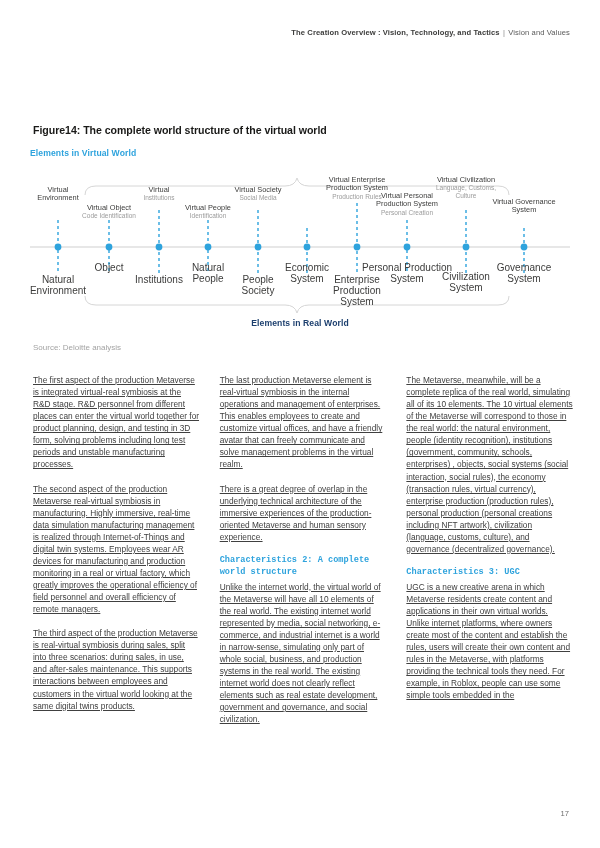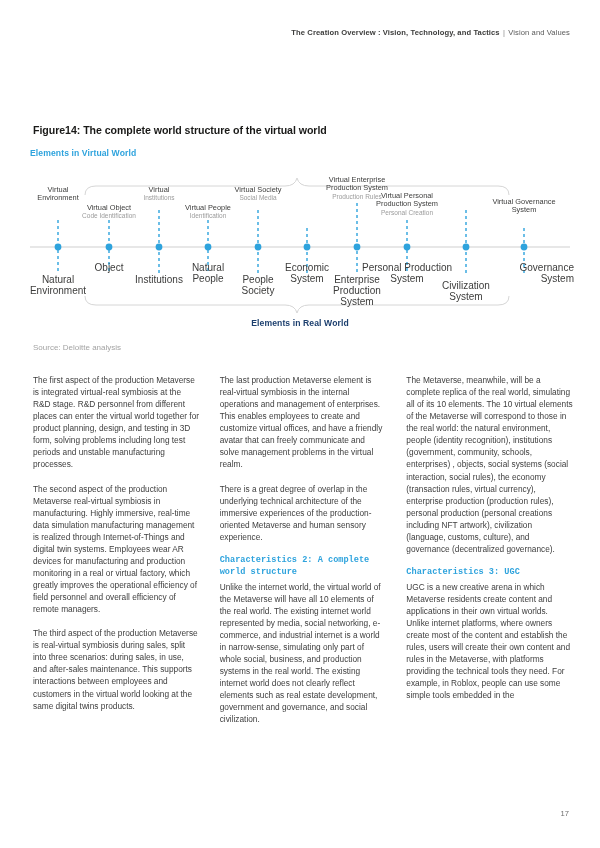--- a/index.html
+++ b/index.html
@@ -76,20 +76,21 @@
     width:540px; height:435px;
     display:flex; gap:20px;
   }
   .col{ width:167px; }
   .col p{
     margin:0 0 12px 0;
     font-size:8.3px;
     line-height:1.455;
     color:#404040;
     text-align:left;
+    text-decoration:underline;
   }
   .col h3{
     margin:3px 0 2px 0;
     font-size:8.6px;
     line-height:1.38;
     font-weight:bold;
     color:#2ea3dd;
     font-family:Liberation Mono, monospace;
   }
 
@@ -168,20 +169,24 @@
     <span class="sub">Social Media</span>
   </div>
   <div class="lbl" style="left:267px; top:28px; width:120px;">
     <span class="main">Virtual Enterprise<br>Production System</span>
     <span class="sub">Production Rules</span>
   </div>
   <div class="lbl" style="left:322px; top:44px; width:110px;">
     <span class="main">Virtual Personal<br>Production System</span>
     <span class="sub">Personal Creation</span>
   </div>
+  <div class="lbl" style="left:381px; top:28px; width:110px;">
+    <span class="main">Virtual Civilization</span>
+    <span class="sub">Language, Customs,<br>Culture</span>
+  </div>
   <div class="lbl" style="left:444px; top:50px; width:100px;">
     <span class="main">Virtual Governance<br>System</span>
     <span class="sub"></span>
   </div>
 
   <div class="lbl real" style="left:-22px; top:126px; width:100px;">
     <span class="main">Natural<br>Environment</span>
   </div>
   <div class="lbl real" style="left:29px; top:114px; width:100px;">
     <span class="main">Object</span>
@@ -197,24 +202,24 @@
   </div>
   <div class="lbl real" style="left:227px; top:114px; width:100px;">
     <span class="main">Economic<br>System</span>
   </div>
   <div class="lbl real" style="left:277px; top:126px; width:100px;">
     <span class="main">Enterprise<br>Production<br>System</span>
   </div>
   <div class="lbl real" style="left:322px; top:114px; width:110px;">
     <span class="main">Personal Production<br>System</span>
   </div>
-  <div class="lbl real" style="left:386px; top:132px; width:100px;">
+  <div class="lbl real" style="left:386px; top:123px; width:100px;">
     <span class="main">Civilization<br>System</span>
   </div>
-  <div class="lbl real" style="left:444px; top:114px; width:100px;text-align:right;">
+  <div class="lbl real" style="left:444px; top:114px; width:100px;">
     <span class="main">Governance<br>System</span>
   </div>
 
   <div class="fig-footing">Elements in Real World</div>
 </div>
 
 <div class="source">Source: Deloitte analysis</div>
 
 <div class="cols">
   <div class="col">

